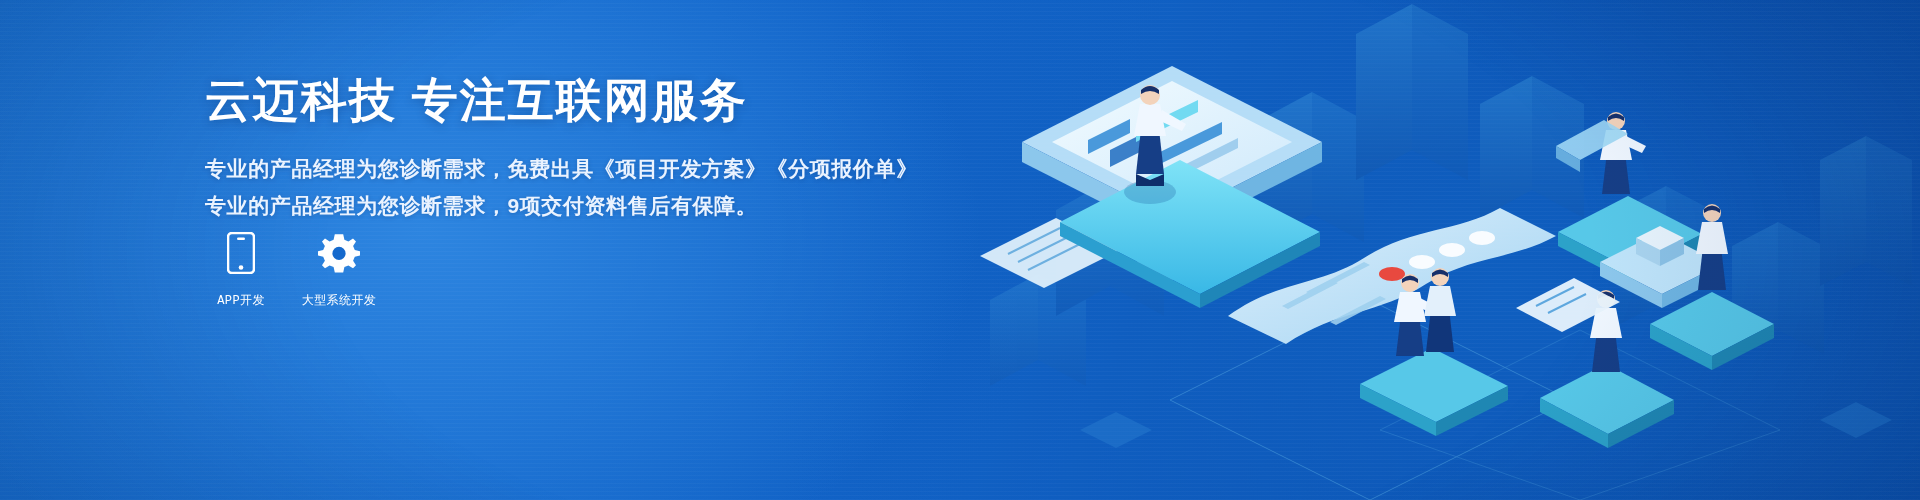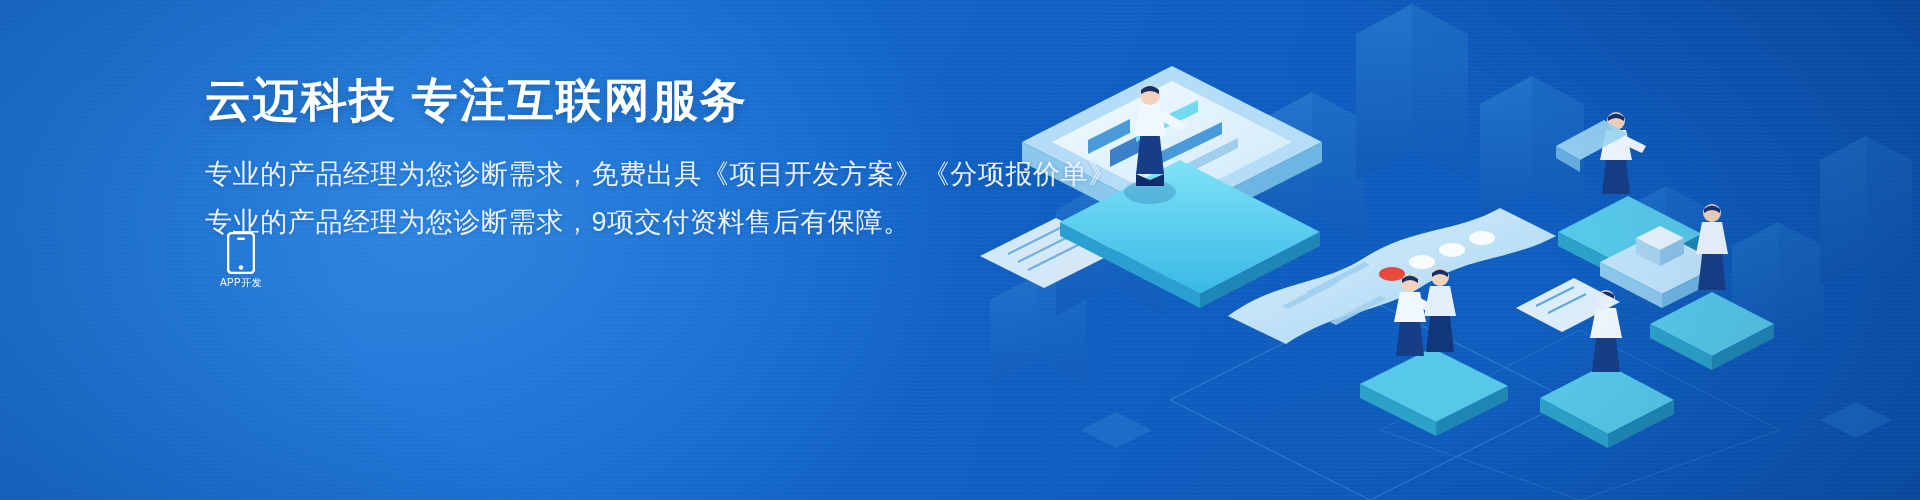--- a/index.html
+++ b/index.html
@@ -32,34 +32,34 @@
 
   
   .copy { position:absolute; left:205px; top:72px; width:700px; }
   .headline {
     font-size: 46px; font-weight: 700; color:#ffffff; letter-spacing: 2px;
     line-height: 1.22; white-space: nowrap;
     text-shadow: 0 2px 10px rgba(2,40,92,0.30);
   }
   .sub { margin-top: 22px; }
   .sub-line {
-    font-size: 27px; color:#eaf3ff; line-height: 1.78; letter-spacing: 0.6px;
-    white-space: nowrap; font-weight: 400;
+    font-size: 21px; color:#eaf3ff; line-height: 1.78; letter-spacing: 0.6px;
+    white-space: nowrap; font-weight: 700;
     text-shadow: 0 1px 4px rgba(2,40,92,0.25);
   }
 
   
   .services { position:absolute; left:205px; top:230px; display:flex; align-items:flex-start; }
   .svc { width: 72px; display:flex; flex-direction:column; align-items:center; margin-right:26px; }
   .svc:last-child { margin-right:0; }
   .svc-ico { height: 46px; display:flex; align-items:center; justify-content:center; }
   .svc-ico svg { display:block; }
   .svc-label {
-    margin-top: 0; font-size: 10px; color:#ffffff; white-space:nowrap;
-    letter-spacing:0.4px; font-weight:400;
+    margin-top: 16px; font-size: 12px; color:#ffffff; white-space:nowrap;
+    letter-spacing:0.4px; font-weight:400;font-family:Liberation Mono, monospace;
   }
 
   
   .art { position:absolute; right:0; top:0; width:960px; height:500px; }
   .art svg { display:block; }
 </style>
 </head>
 <body>
 
 <div class="banner">
@@ -277,15 +277,29 @@
           <rect x="10" y="5.5" width="8" height="2.4" rx="1.2" fill="#ffffff"></rect>
           <circle cx="14" cy="35.5" r="2.3" fill="#ffffff"></circle>
         </svg>
       </div>
       <div class="svc-label">APP开发</div>
     </div>
 
 
 
 
+    <div class="svc">
+      <div class="svc-ico">
+        <svg width="42" height="42" viewBox="0 0 42 42">
+          <path d="M21 0.8 L25.2 0.8 L26.4 6.2 L30.4 7.9 L35 5 L38 8 L35.1 12.6
+                   L36.8 16.6 L42.2 17.8 L42.2 22 L36.8 23.2 L35.1 27.2 L38 31.8
+                   L35 34.8 L30.4 31.9 L26.4 33.6 L25.2 39 L21 39 L16.8 39
+                   L15.6 33.6 L11.6 31.9 L7 34.8 L4 31.8 L6.9 27.2 L5.2 23.2
+                   L-0.2 22 L-0.2 17.8 L5.2 16.6 L6.9 12.6 L4 8 L7 5 L11.6 7.9
+                   L15.6 6.2 L16.8 0.8 Z" fill="#ffffff" transform="translate(0,1.5)"></path>
+          <circle cx="21" cy="21.4" r="6.6" fill="#1569cd"></circle>
+        </svg>
+      </div>
+      <div class="svc-label">大型系统开发</div>
+    </div>
 
   </div>
 </div>
 
 </body></html>

